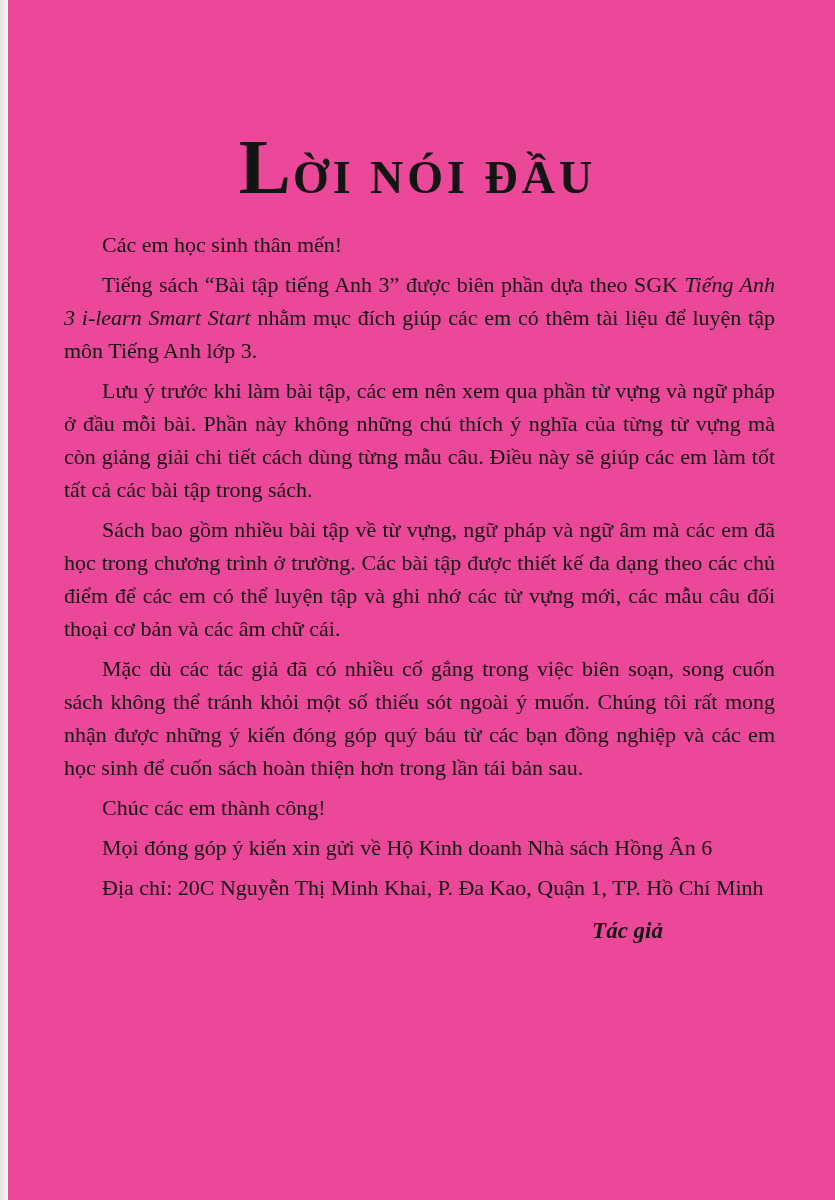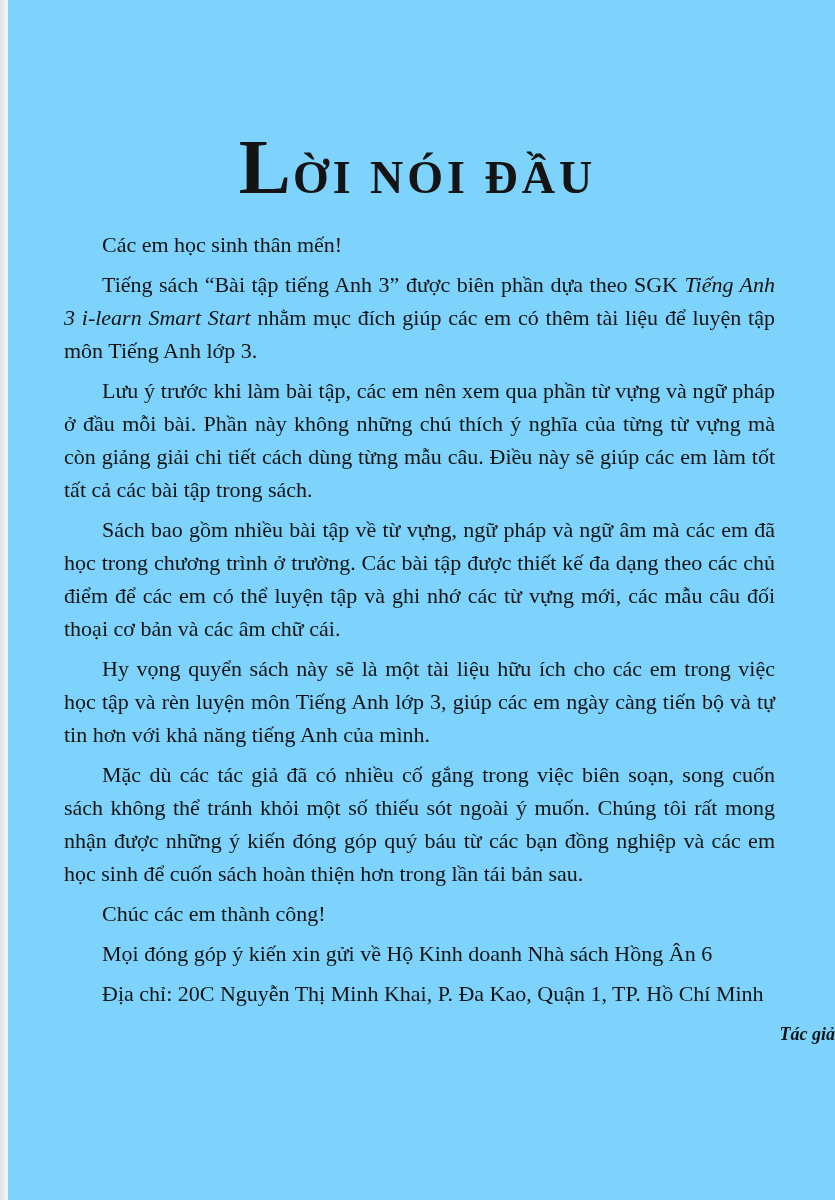--- a/index.html
+++ b/index.html
@@ -4,21 +4,21 @@
 <style>
   html, body {
     margin: 0;
     padding: 0;
     background: #ffffff;
   }
   .page {
     position: relative;
     width: 835px;
     height: 1200px;
-    background: #7dd3fc;
+    background: #ec4899;
     overflow: hidden;
     font-family: "Liberation Serif", "DejaVu Serif", serif;
     color: #141414;
     box-sizing: border-box;
   }
   
   .scan-edge {
     position: absolute;
     left: 0; top: 0; bottom: 0;
     width: 8px;
@@ -45,43 +45,43 @@
     margin: 0 0 7px 0;
     font-size: 22px;
     line-height: 33px;
     text-align: justify;
     text-indent: 38px;
   }
   .run-bold   { font-weight: normal; }
   .run-italic { font-style: italic; }
   .signature {
     margin-top: 14px;
+    padding-right: 172px;
     text-align: right;
-    font-size: 18px;
+    font-size: 23px;
     font-weight: bold;
     font-style: italic;
   }
 </style>
 </head>
 <body>
 
 <div class="page">
   <div class="scan-edge"></div>
 
   <h1 class="title">
     <span class="dropcap">L</span><span class="title-rest">ỜI NÓI ĐẦU</span>
   </h1>
 
   <div class="body-text">
 
   <p><span>Các em học sinh thân mến!</span></p>
       <p><span>Tiếng sách </span><span class="run-bold">“Bài tập tiếng Anh 3”</span><span> được biên phần dựa theo SGK </span><span class="run-italic">Tiếng Anh 3 i-learn Smart Start</span><span> nhằm mục đích giúp các em có thêm tài liệu để luyện tập môn Tiếng Anh lớp 3.</span></p>
       <p><span>Lưu ý trước khi làm bài tập, các em nên xem qua phần từ vựng và ngữ pháp ở đầu mỗi bài. Phần này không những chú thích ý nghĩa của từng từ vựng mà còn giảng giải chi tiết cách dùng từng mẫu câu. Điều này sẽ giúp các em làm tốt tất cả các bài tập trong sách.</span></p>
       <p><span>Sách bao gồm nhiều bài tập về từ vựng, ngữ pháp và ngữ âm mà các em đã học trong chương trình ở trường. Các bài tập được thiết kế đa dạng theo các chủ điểm để các em có thể luyện tập và ghi nhớ các từ vựng mới, các mẫu câu đối thoại cơ bản và các âm chữ cái.</span></p>
-      <p><span>Hy vọng quyển sách này sẽ là một tài liệu hữu ích cho các em trong việc học tập và rèn luyện môn Tiếng Anh lớp 3, giúp các em ngày càng tiến bộ và tự tin hơn với khả năng tiếng Anh của mình.</span></p>
       <p><span>Mặc dù các tác giả đã có nhiều cố gắng trong việc biên soạn, song cuốn sách không thể tránh khỏi một số thiếu sót ngoài ý muốn. Chúng tôi rất mong nhận được những ý kiến đóng góp quý báu từ các bạn đồng nghiệp và các em học sinh để cuốn sách hoàn thiện hơn trong lần tái bản sau.</span></p>
       <p><span>Chúc các em thành công!</span></p>
       <p><span>Mọi đóng góp ý kiến xin gửi về Hộ Kinh doanh Nhà sách Hồng Ân 6</span></p>
       <p><span>Địa chỉ: 20C Nguyễn Thị Minh Khai, P. Đa Kao, Quận 1, TP. Hồ Chí Minh</span></p>
     </div>
 
   <div class="signature">Tác giả</div>
 </div>
 
 </body></html>

